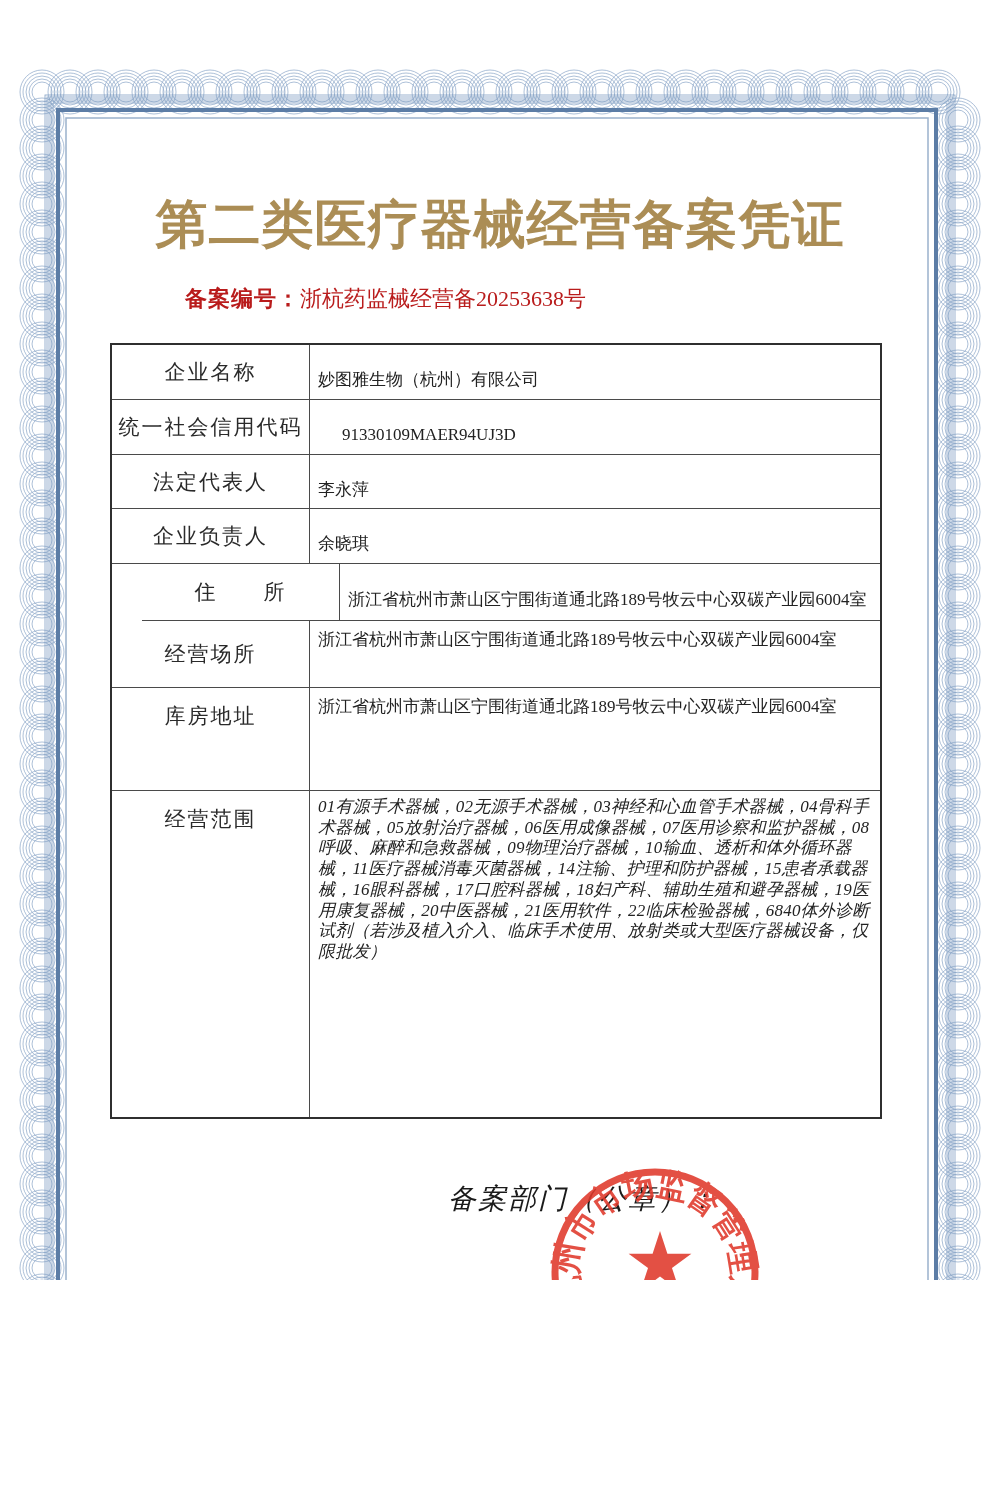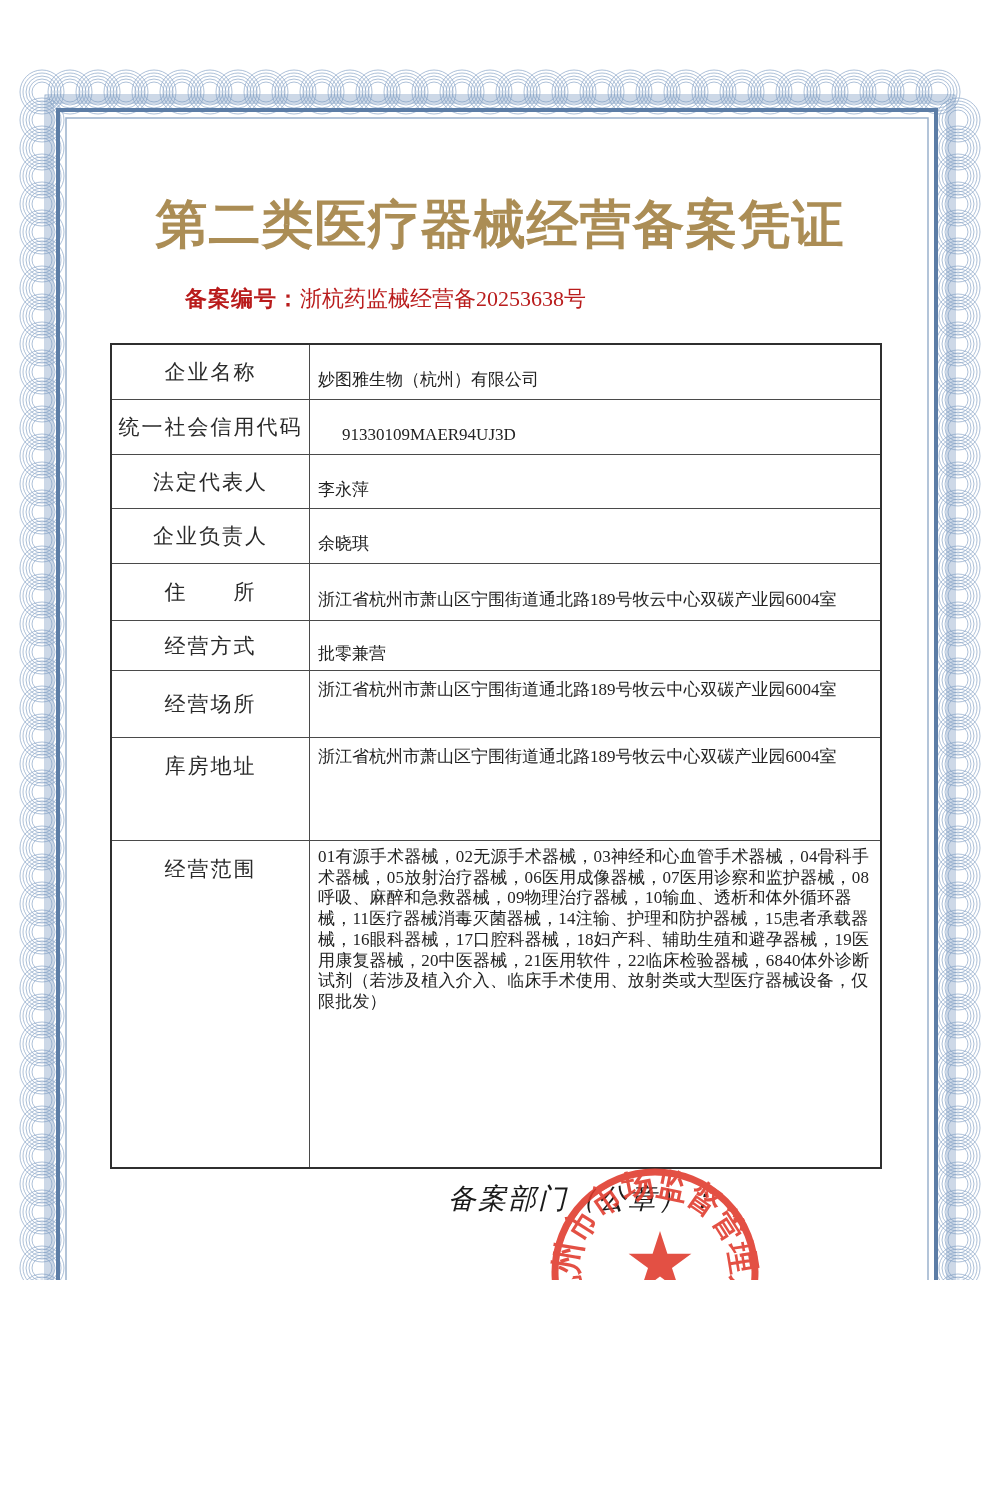--- a/index.html
+++ b/index.html
@@ -27,24 +27,24 @@
     width:198px;flex:0 0 198px;box-sizing:border-box;border-right:1px solid #4a4a4a;
     display:flex;align-items:center;justify-content:center;
     font-size:21px;color:#2a2a2a;letter-spacing:2px;white-space:nowrap;
   }
   .val-cell{
     flex:1;box-sizing:border-box;padding:20px 10px 4px 8px;
     display:flex;align-items:center;
     font-size:17px;line-height:1.25;color:#222;
   }
   .r0{height:55px;} .r1{height:55px;gap:24px;} .r2{height:54px;} .r3{height:55px;}
-  .r4{height:57px;} .r5{height:50px;} .r6{height:67px;} .r7{height:103px;} .r8{height:326px;}
+  .r4{height:57px;margin-left:30px;} .r5{height:50px;} .r6{height:67px;} .r7{height:103px;} .r8{height:326px;}
   .top-lab{align-items:flex-start;padding-top:14px;}
   .top-val{align-items:flex-start;padding-top:8px;}
-  .r8 .val-cell{line-height:1.22;padding-top:6px;letter-spacing:.2px;}
+  .r8 .val-cell{line-height:1.22;padding-top:6px;letter-spacing:.2px;font-style:italic;}
   .footer-line{position:absolute;left:448px;font-size:28px;color:#1a1a1a;letter-spacing:2px;white-space:nowrap;}
   .dept-line{top:1180px;font-style:italic;}
   .date-line{top:1301px;}
   .date-line .date-val{margin-left:22px;letter-spacing:1px;}
 </style>
 </head>
 <body>
 
 <div class="page">
 
@@ -871,24 +871,20 @@
       <div class="val-cell">李永萍</div>
     </div>
     <div class="row r3">
       <div class="lab-cell">企业负责人</div>
       <div class="val-cell">余晓琪</div>
     </div>
     <div class="row r4">
       <div class="lab-cell">住　　所</div>
       <div class="val-cell">浙江省杭州市萧山区宁围街道通北路189号牧云中心双碳产业园6004室</div>
     </div>
-    <div class="row r5">
-      <div class="lab-cell">经营方式</div>
-      <div class="val-cell">批零兼营</div>
-    </div>
     <div class="row r6">
       <div class="lab-cell">经营场所</div>
       <div class="val-cell top-val">浙江省杭州市萧山区宁围街道通北路189号牧云中心双碳产业园6004室</div>
     </div>
     <div class="row r7">
       <div class="lab-cell top-lab">库房地址</div>
       <div class="val-cell top-val">浙江省杭州市萧山区宁围街道通北路189号牧云中心双碳产业园6004室</div>
     </div>
     <div class="row r8">
       <div class="lab-cell top-lab">经营范围</div>

